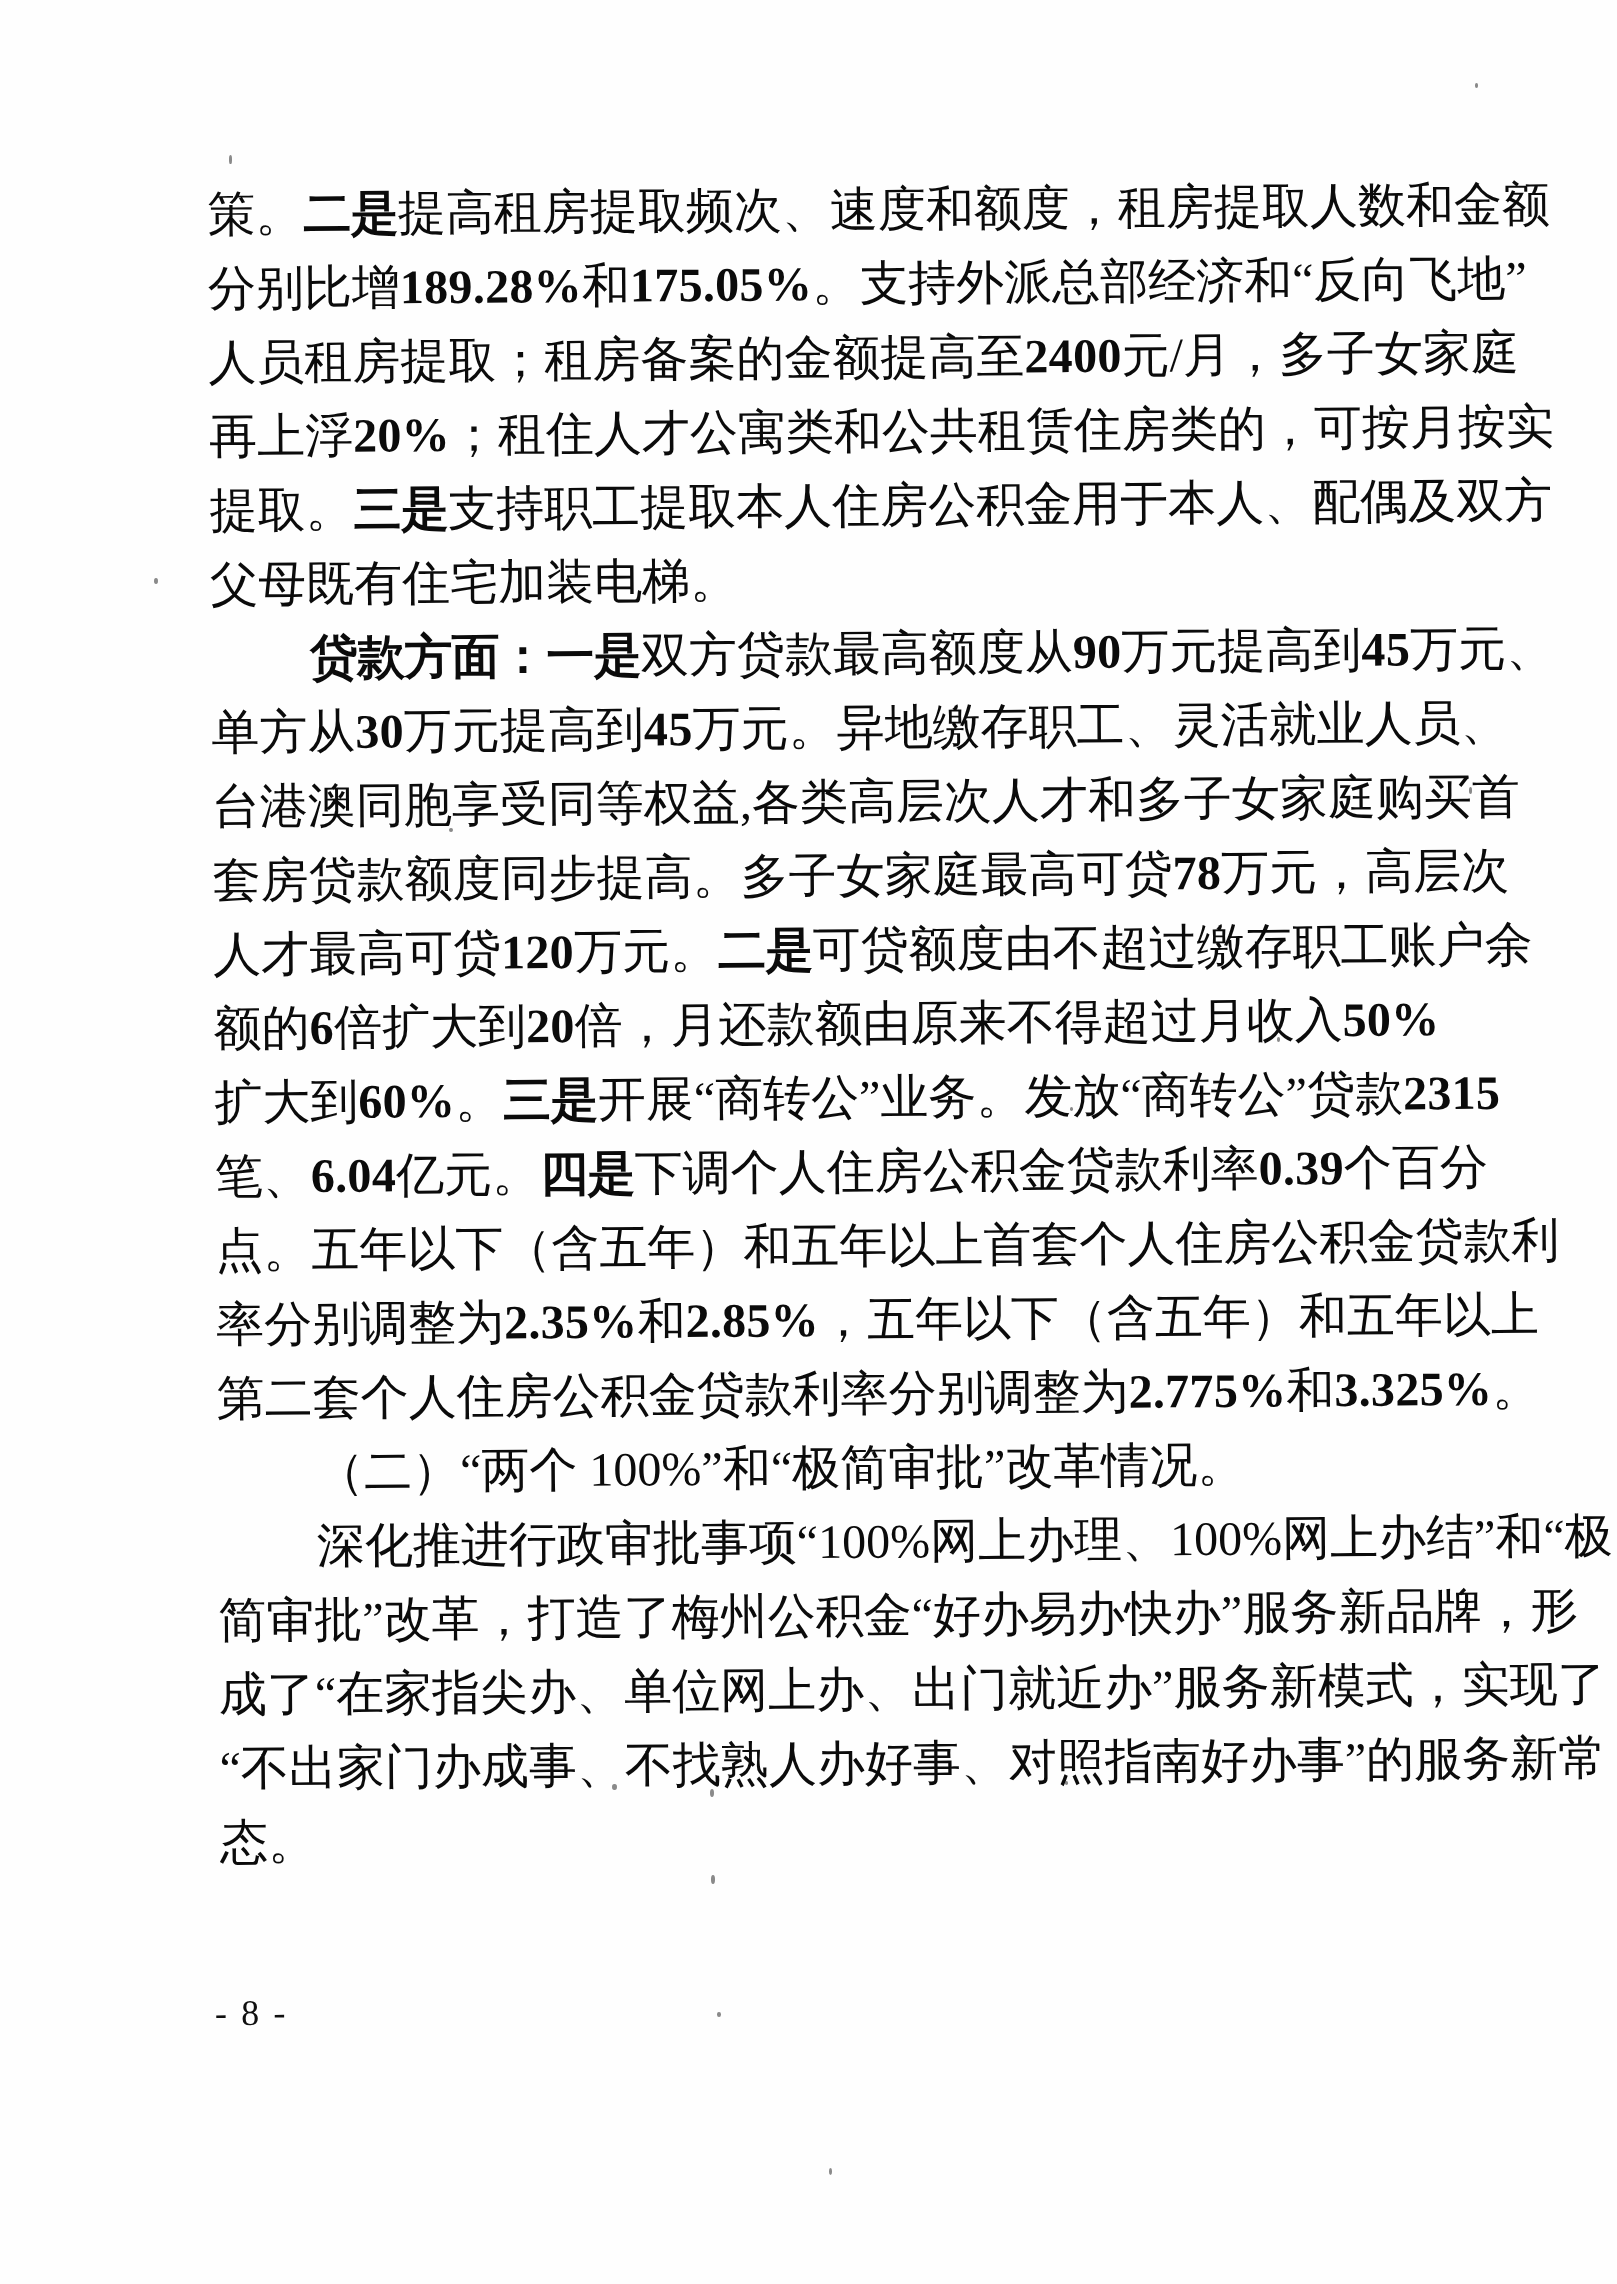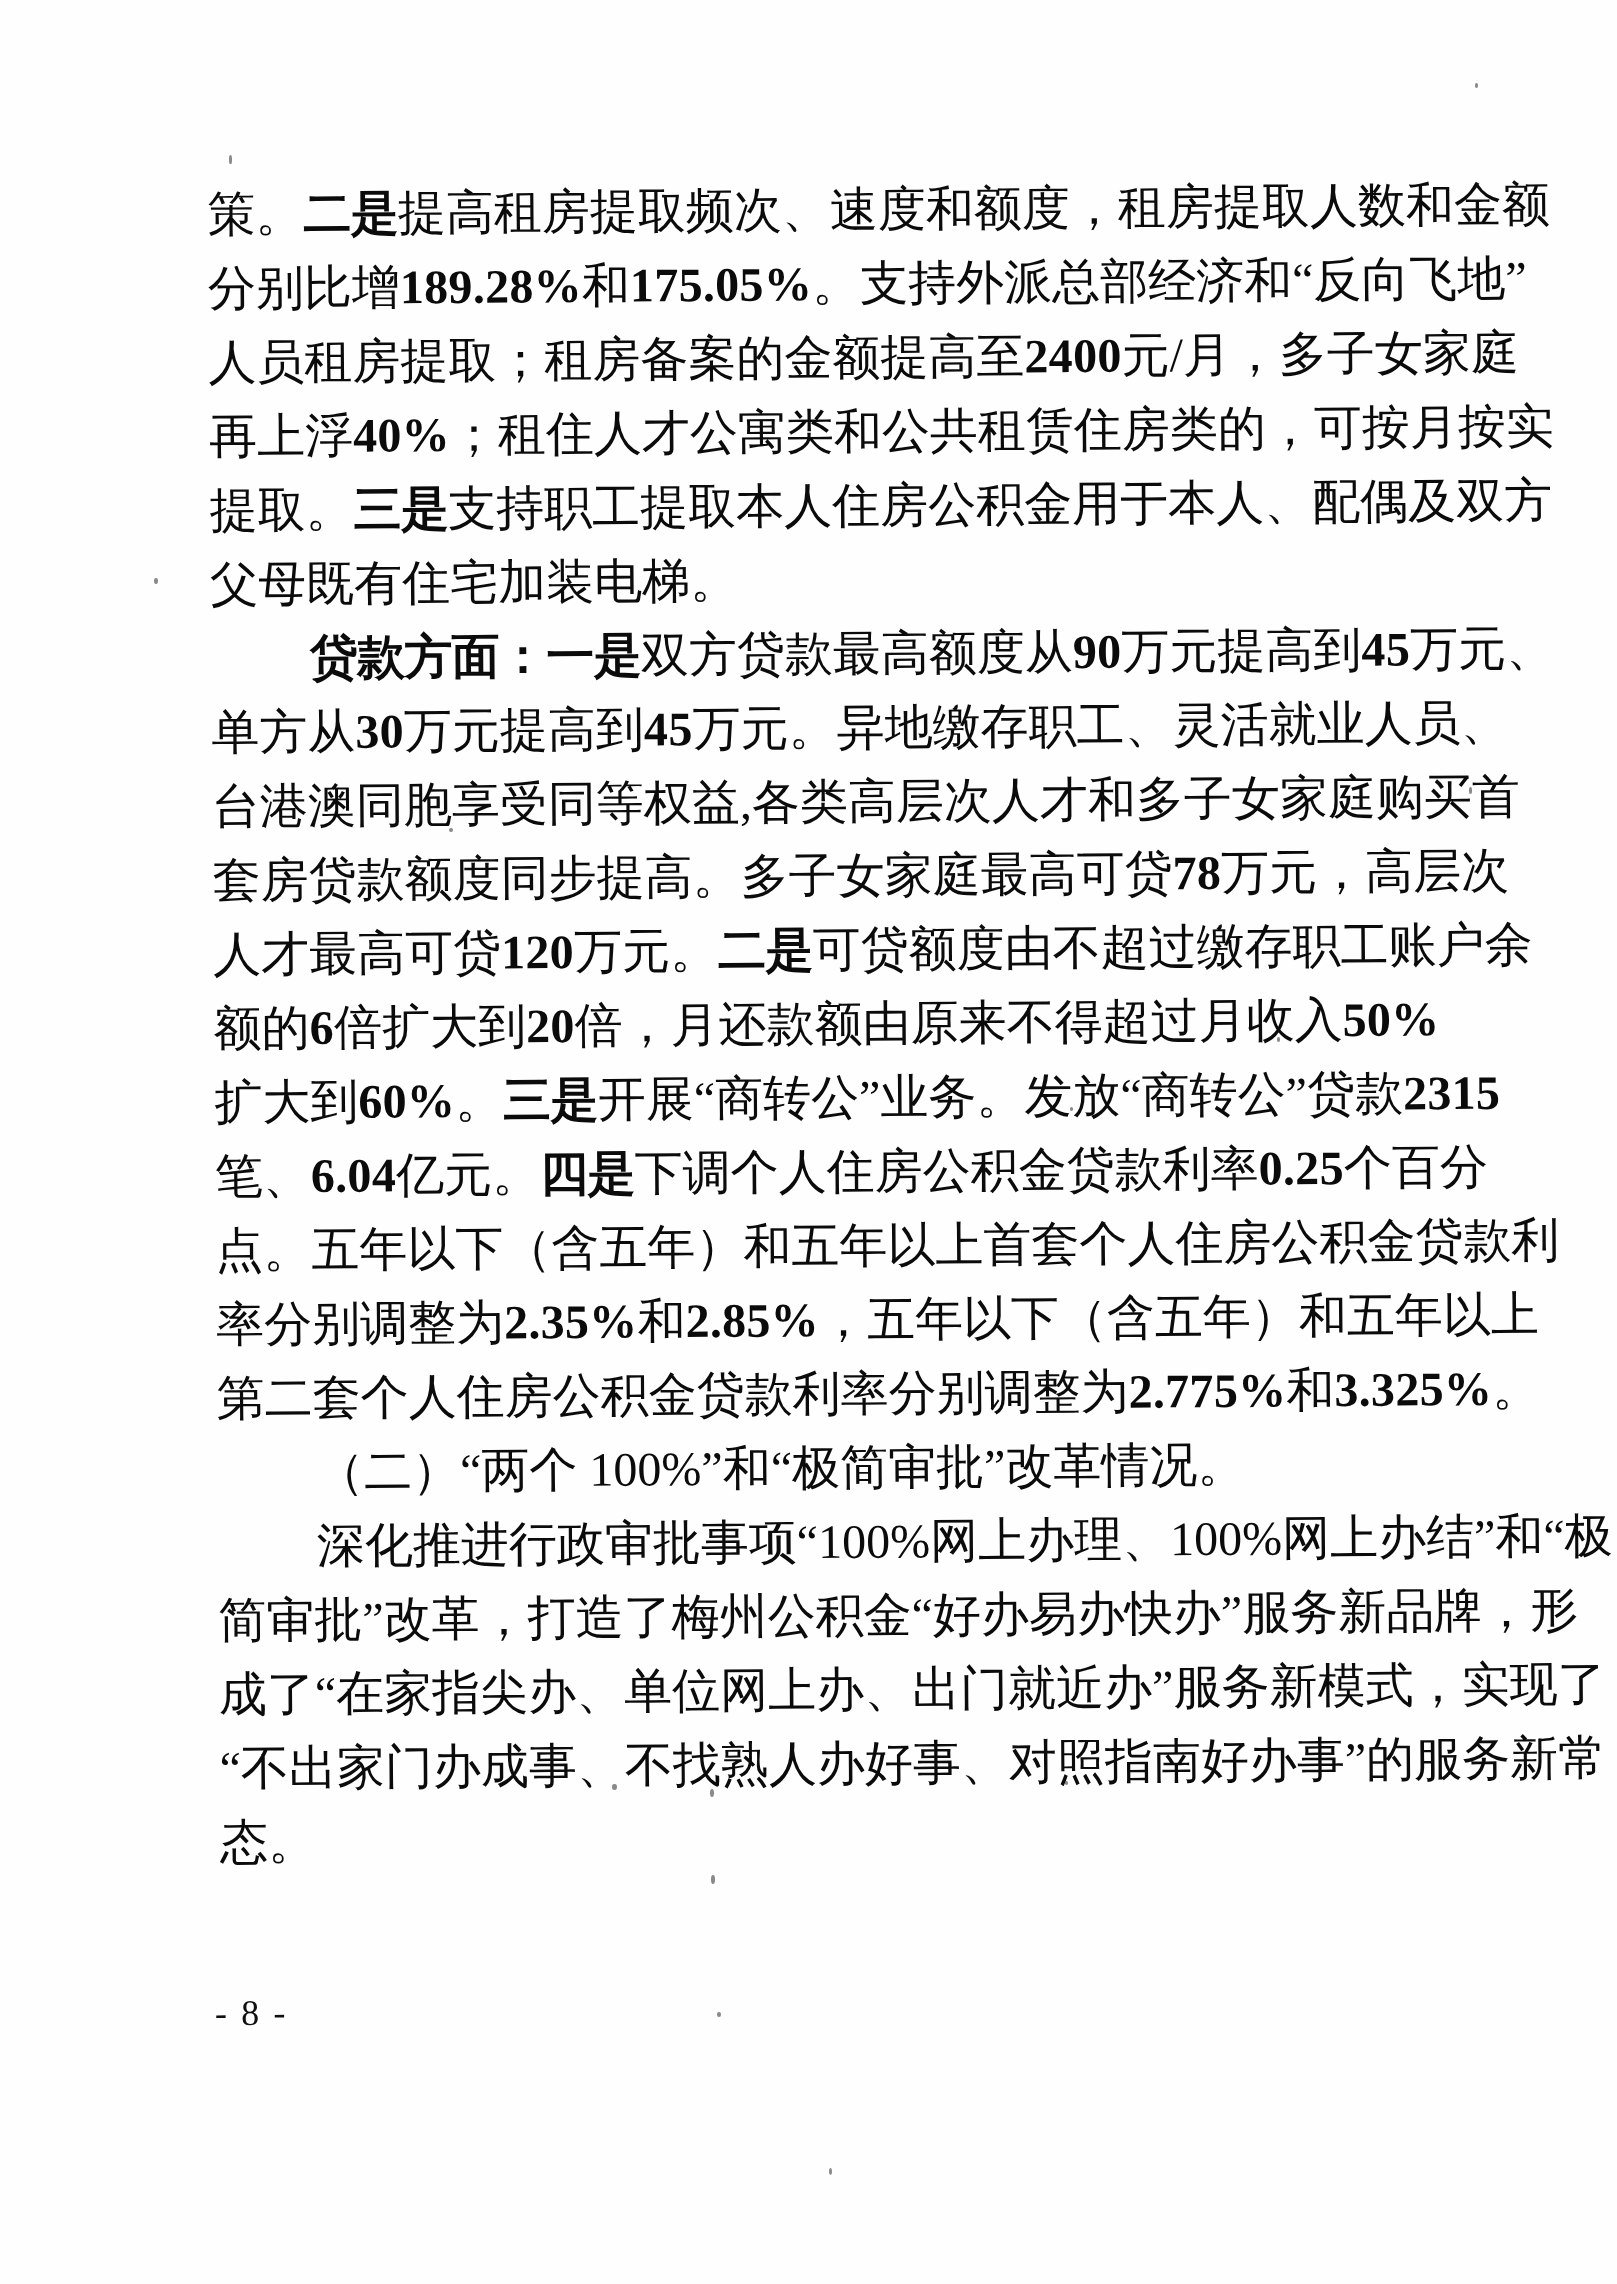--- a/index.html
+++ b/index.html
@@ -166,21 +166,21 @@
         <span class="seg">子</span>
         <span class="seg">女</span>
         <span class="seg">家</span>
         <span class="seg">庭</span>
       </div>
 
     <div class="line just">
         <span class="seg">再</span>
         <span class="seg">上</span>
         <span class="seg">浮</span>
-        <span class="seg num">40%</span>
+        <span class="seg num">20%</span>
         <span class="seg">；</span>
         <span class="seg">租</span>
         <span class="seg">住</span>
         <span class="seg">人</span>
         <span class="seg">才</span>
         <span class="seg">公</span>
         <span class="seg">寓</span>
         <span class="seg">类</span>
         <span class="seg">和</span>
         <span class="seg">公</span>
@@ -441,21 +441,21 @@
         <span class="seg">人</span>
         <span class="seg">住</span>
         <span class="seg">房</span>
         <span class="seg">公</span>
         <span class="seg">积</span>
         <span class="seg">金</span>
         <span class="seg">贷</span>
         <span class="seg">款</span>
         <span class="seg">利</span>
         <span class="seg">率</span>
-        <span class="seg num">0.25</span>
+        <span class="seg num">0.39</span>
         <span class="seg">个</span>
         <span class="seg">百</span>
         <span class="seg">分</span>
       </div>
 
     <div class="line just">
         <span class="seg">点</span>
         <span class="seg">。</span>
         <span class="seg">五</span>
         <span class="seg">年</span>

